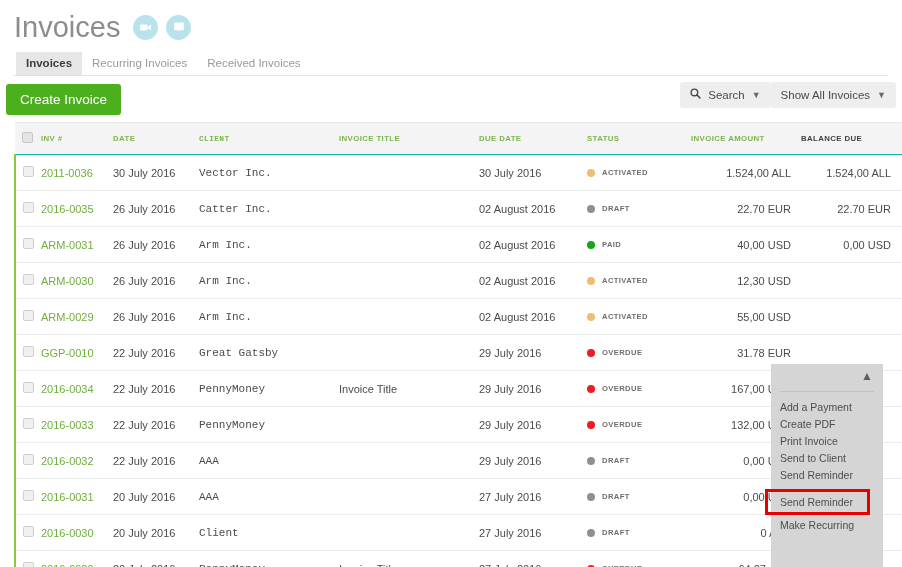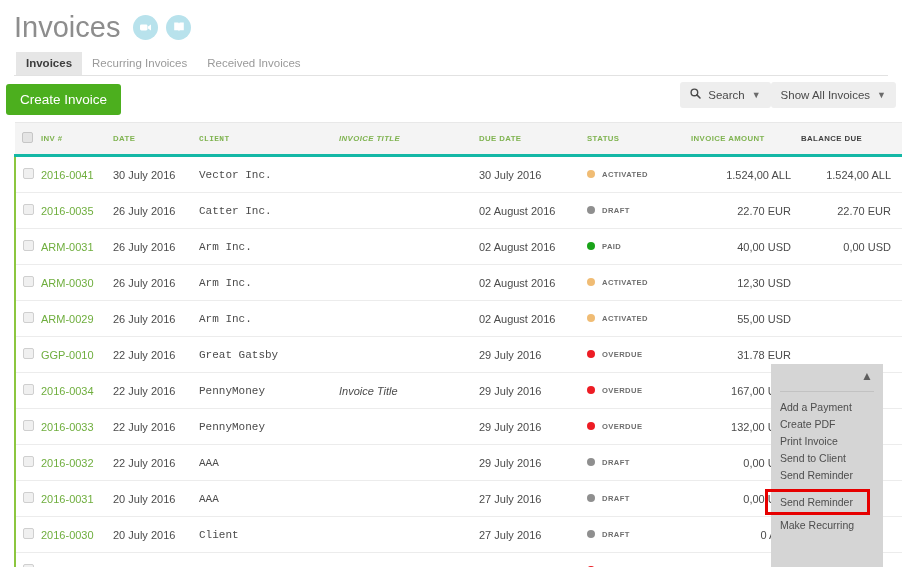--- a/index.html
+++ b/index.html
@@ -62,51 +62,51 @@
   }
   .dd-btn .caret { font-size: 9px; color:#6b6b6b; }
   .mag { display:block; }
 
   
   .table-wrap { margin: 0 14px; position: relative; }
   table.inv { width: 100%; border-collapse: collapse; table-layout: fixed; }
   table.inv thead th {
     background: #f4f4f4; color: #7fb350; font-size: 7.8px; font-weight: bold;
     letter-spacing: 0.4px; text-align: left; padding: 9px 0 9px 0;
-    border-top: 1px solid #e8e8e8; border-bottom: 3px solid #14b8a6;
+    border-top: 1px solid #e8e8e8; border-bottom: 1px solid #14b8a6;
     white-space: nowrap;
   }
   table.inv thead th.th-bal { color:#3f3f3f; }
   table.inv tbody td {
     font-size: 11px; color: #4b4b4b; padding: 11px 0;
     border-bottom: 1px solid #ececec; white-space: nowrap;
     vertical-align: middle;
   }
   .c-check { width: 26px; padding-left: 7px !important; }
   .c-inv   { width: 72px; }
   .c-date  { width: 86px; }
   .c-client{ width: 140px; font-family: Liberation Mono, monospace; }
-  .c-title { width: 140px; font-style: italic; }
+  .c-title { width: 140px; }
   .c-due   { width: 108px; }
   .c-status{ width: 104px; }
   .c-amount{ width: 110px; text-align: right; padding-right: 10px !important; }
   .c-bal   { width: 96px;  text-align: right; padding-right: 6px !important; }
   .c-exp   { width: 30px;  text-align: center; }
 
   tbody tr { border-left: 2px solid #8cc63f; }
   tbody tr td:first-child { border-left: 2px solid #8cc63f; }
 
   .cb {
     width: 11px; height: 11px; border: 1px solid #cfcfcf;
     background: #f0f0f0; border-radius: 2px; display:inline-block;
     cursor: pointer;
   }
   .cb.head { background:#e4e4e4; border-color:#c6c6c6; }
   .inv-link { color: #6fae3e; text-decoration: none; cursor: pointer; font-size: 11px; }
-  .pill-row { display:flex; align-items:flex-start; gap:7px; }
+  .pill-row { display:flex; align-items:flex-end; gap:7px; }
   .dot { width: 8px; height: 8px; border-radius: 50%; display:inline-block; flex:0 0 auto;}
   .st-label { font-size: 7.6px; letter-spacing: 0.4px; color:#6e6e6e; font-weight:600; }
 
   
   .action-menu {
     position: absolute;
     left: 757px; top: 242px; width: 112px; height: 320px;
     background: #d5d5d5; z-index: 40;
     padding: 0 0 0 0; overflow: hidden;
     font-size: 10.5px; color: #4d4d4d;
@@ -198,21 +198,21 @@
           <th class="c-due">DUE DATE</th>
           <th class="c-status">STATUS</th>
           <th class="c-amount">INVOICE AMOUNT</th>
           <th class="c-bal th-bal">BALANCE DUE</th>
           <th class="c-exp"></th>
         </tr>
       </thead>
       <tbody id="invoice-rows">
           <tr>
             <td class="c-check"><span class="cb"></span></td>
-            <td class="c-inv"><a class="inv-link">2016-0041</a></td>
+            <td class="c-inv"><a class="inv-link">2011-0036</a></td>
             <td class="c-date">30 July 2016</td>
             <td class="c-client">Vector Inc.</td>
             <td class="c-title"></td>
             <td class="c-due">30 July 2016</td>
             <td class="c-status">
               <span class="pill-row">
                 <span class="dot" style="background: rgb(240, 188, 116);"></span>
                 <span class="st-label">ACTIVATED</span>
               </span>
             </td>

